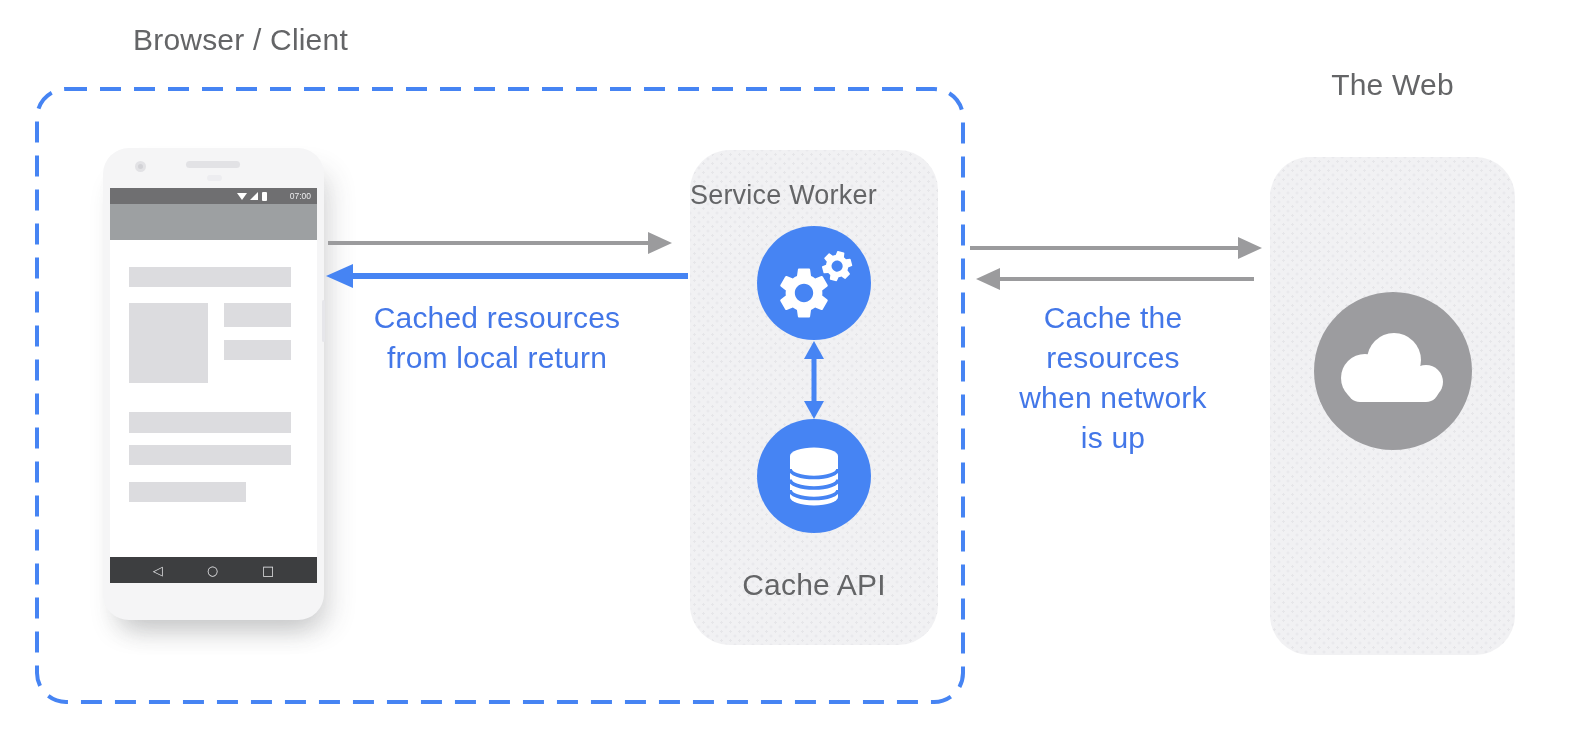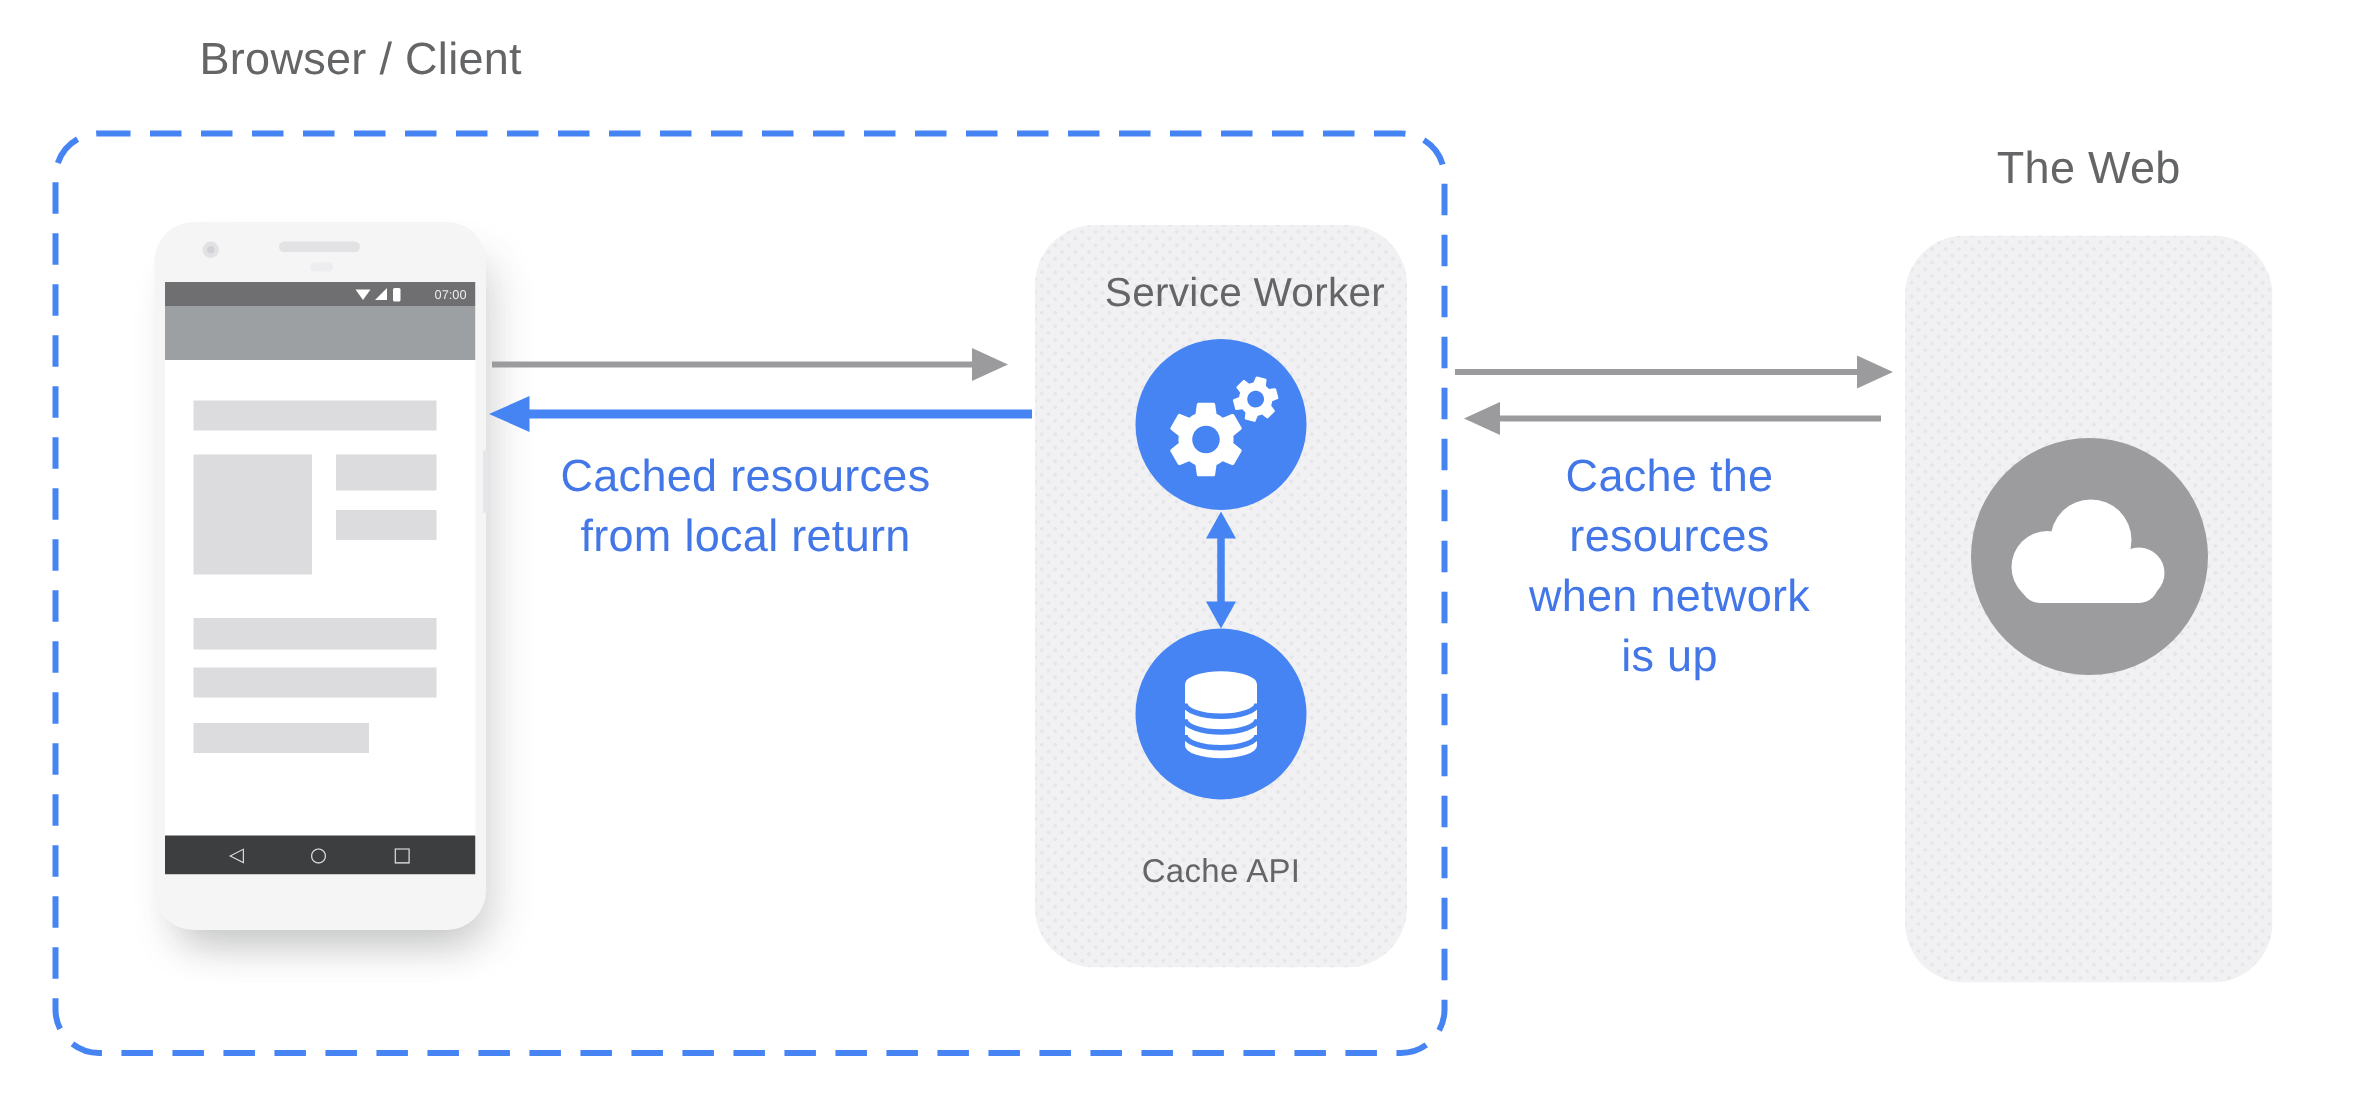--- a/index.html
+++ b/index.html
@@ -16,21 +16,21 @@
     --placeholder:#dcdcdf;
     --cloud-gray:#9c9c9f;
   }
   *{margin:0;padding:0;box-sizing:border-box;}
   html,body{background:#fff;}
   body{font-family:"Liberation Sans","DejaVu Sans",sans-serif;}
   .stage{position:relative;width:1549px;height:730px;background:#fff;overflow:hidden;}
 
   .big-label{position:absolute;color:var(--title-gray);font-size:30px;letter-spacing:.2px;white-space:nowrap;}
   .browser-label{left:133px;top:23px;}
-  .web-label{left:1270px;top:96px;width:245px;text-align:center;}
+  .web-label{left:1270px;top:68px;width:245px;text-align:center;}
 
   .dashed-box{position:absolute;left:34px;top:86px;}
 
   
   .phone{position:absolute;left:103px;top:148px;width:221px;height:472px;background:var(--phone-body);
          border-radius:26px;box-shadow:14px 16px 26px -6px rgba(60,64,67,.16),0 22px 26px -12px rgba(60,64,67,.18);}
   .camera{position:absolute;left:32px;top:13px;width:11px;height:11px;border-radius:50%;background:#e2e2e5;}
   .camera::after{content:"";position:absolute;left:3px;top:3px;width:5px;height:5px;border-radius:50%;background:#d2d2d6;}
   .speaker{position:absolute;left:83px;top:13px;width:54px;height:7px;border-radius:4px;background:#e2e2e5;}
   .sensor{position:absolute;left:104px;top:27px;width:15px;height:6px;border-radius:3px;background:#ededf0;}
@@ -54,28 +54,28 @@
   .flow-left{left:332px;top:298px;width:330px;}
   .flow-right{left:963px;top:298px;width:300px;}
 
   
   .card{position:absolute;border-radius:40px;background-color:var(--card-bg);
         background-image:radial-gradient(var(--card-dot) 1.1px,transparent 1.25px),
                          radial-gradient(var(--card-dot) 1.1px,transparent 1.25px);
         background-size:9px 9px;background-position:0 0,4.5px 4.5px;}
   .sw-card{left:690px;top:150px;width:248px;height:495px;}
   .web-card{left:1270px;top:157px;width:245px;height:498px;}
-  .card-title{position:absolute;left:0;top:30px;width:100%;text-align:center;color:var(--title-gray);
-              font-size:27px;letter-spacing:.2px;padding-left:32px;}
+  .card-title{position:absolute;left:0;top:30px;width:100%;text-align:left;color:var(--title-gray);
+              font-size:27px;letter-spacing:.2px;}
   .icon-circle{position:absolute;width:114px;height:114px;border-radius:50%;background:var(--blue);
                display:flex;align-items:center;justify-content:center;}
   .gear-circle{left:67px;top:76px;}
   .cache-circle{left:67px;top:269px;}
   .cache-label{position:absolute;left:0;top:418px;width:100%;text-align:center;color:var(--title-gray);
-               font-size:22px;letter-spacing:.2px;}
+               font-size:30px;letter-spacing:.2px;}
   .conn-arrow{position:absolute;left:110px;top:191px;}
   .cloud-circle{position:absolute;left:44px;top:135px;width:158px;height:158px;border-radius:50%;
                 background:var(--cloud-gray);display:flex;align-items:center;justify-content:center;}
 </style>
 </head>
 <body>
 
 <div class="stage">
 
   <div class="big-label browser-label">Browser / Client</div>

